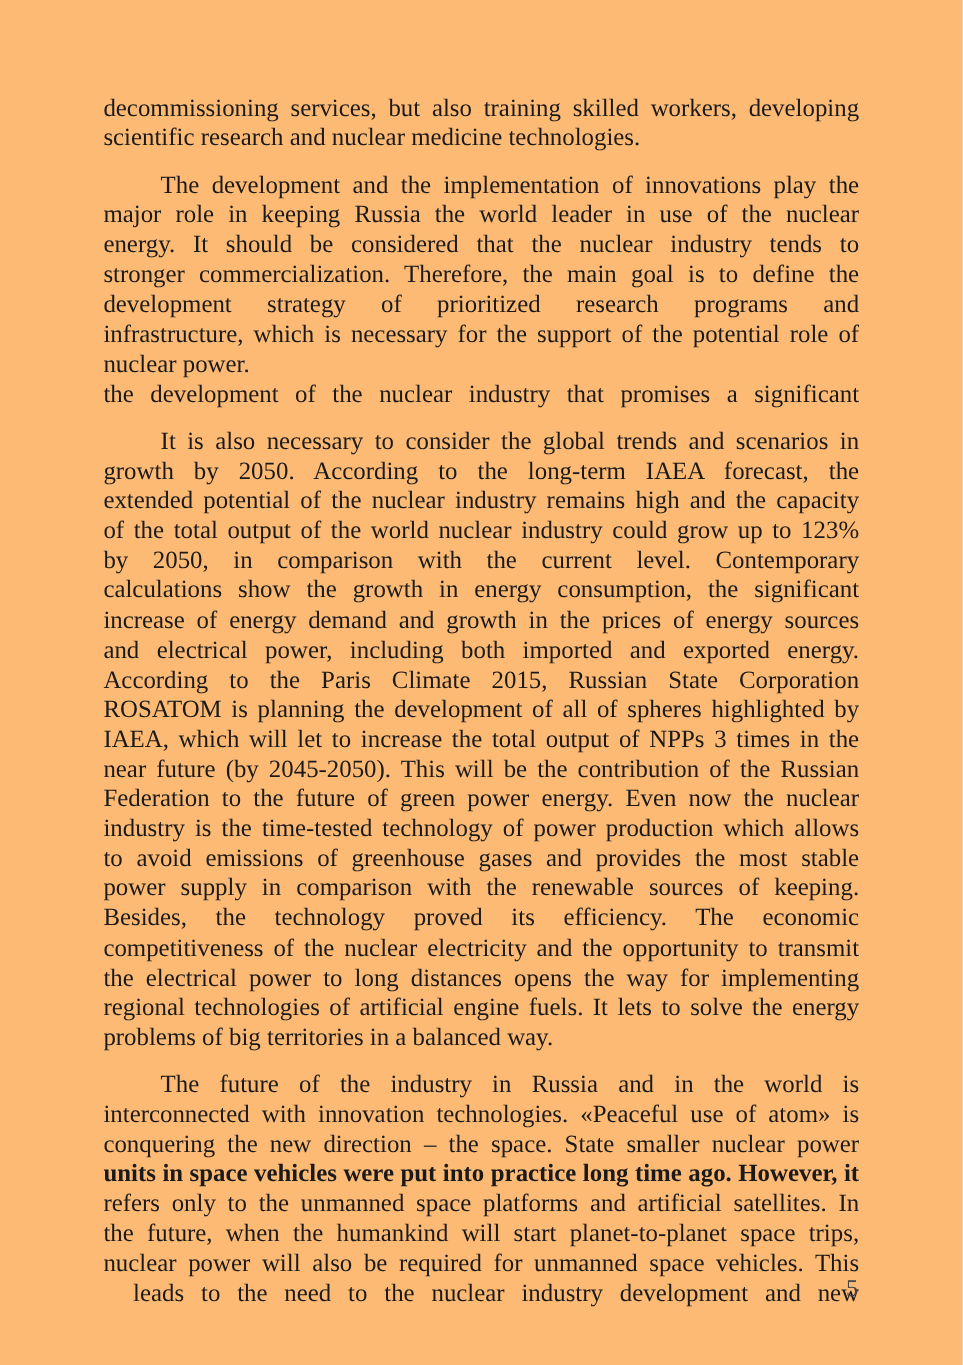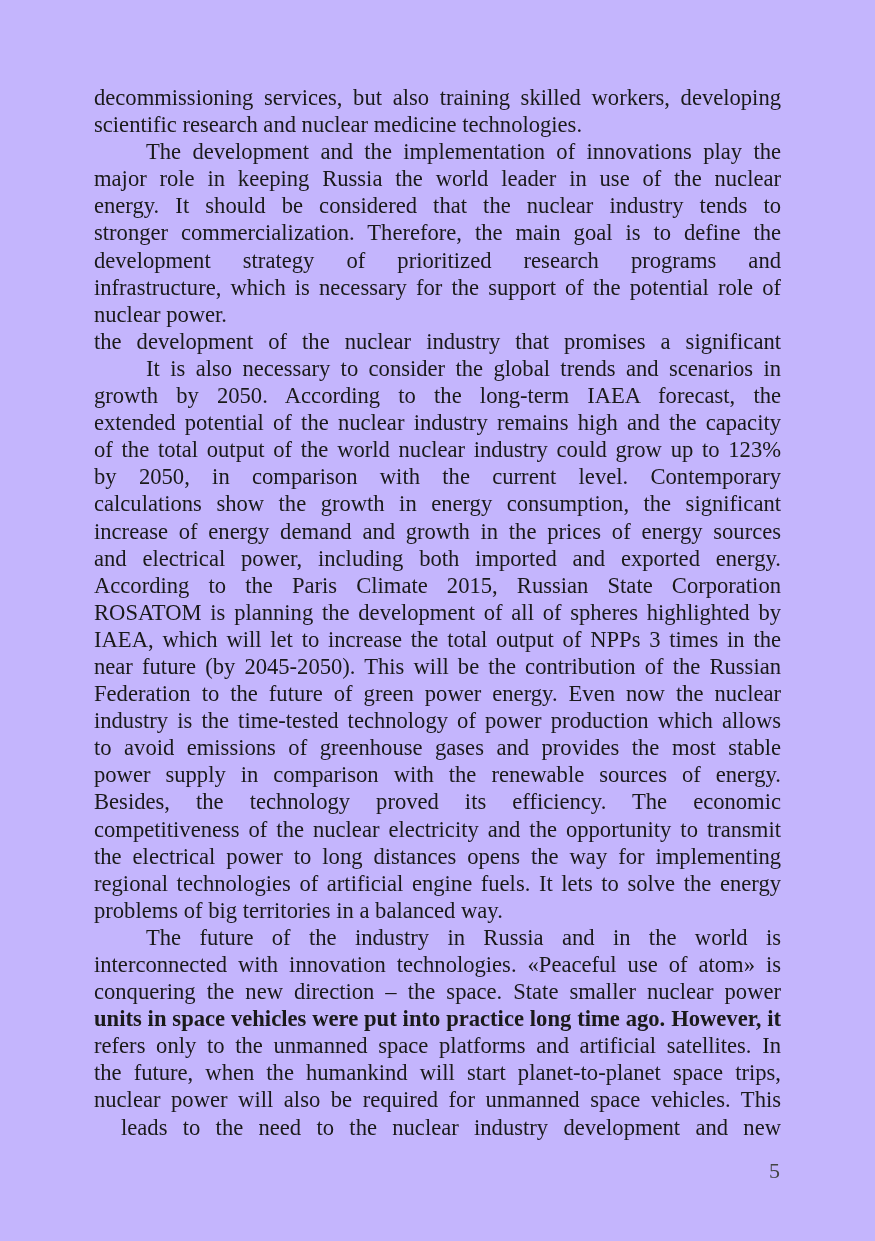--- a/index.html
+++ b/index.html
@@ -13,21 +13,21 @@
       position: relative;
       overflow: hidden;
       font-family: "Liberation Serif", "DejaVu Serif", serif;
       color: #1a1a1a;
     }
     .page {
       position: absolute;
       left: 0; top: 0;
       width: 875px;
       height: 1241px;
-      background: #c4b5fd;
+      background: #fdba74;
     }
     .text-column {
       position: absolute;
       left: 94px;
       top: 84px;
       width: 687px;
     }
     .line {
       display: block;
       height: 27.1px;
@@ -36,20 +36,21 @@
       white-space: nowrap;
       text-align: justify;
       text-align-last: justify;
       overflow: visible;
     }
     .line.last {
       text-align-last: left;
     }
     .line.indent {
       padding-left: 52px;
+      margin-top: 16px;
     }
     .page-number {
       position: absolute;
       right: 95px;
       top: 1157px;
       font-size: 22px;
       line-height: 27px;
       color: #444444;
     }
   </style>
@@ -84,21 +85,21 @@
       <span class="line" style="white-space: normal; overflow: hidden;">calculations show the growth in energy consumption, the significant</span>
       <span class="line" style="white-space: normal; overflow: hidden;">increase of energy demand and growth in the prices of energy sources</span>
       <span class="line" style="white-space: normal; overflow: hidden;">and electrical power, including both imported and exported energy.</span>
       <span class="line" style="white-space: normal; overflow: hidden;">According to the Paris Climate 2015, Russian State Corporation</span>
       <span class="line" style="white-space: normal; overflow: hidden;">ROSATOM is planning the development of all of spheres highlighted by</span>
       <span class="line" style="white-space: normal; overflow: hidden;">IAEA, which will let to increase the total output of NPPs 3 times in the</span>
       <span class="line" style="white-space: normal; overflow: hidden;">near future (by 2045-2050). This will be the contribution of the Russian</span>
       <span class="line" style="white-space: normal; overflow: hidden;">Federation to the future of green power energy. Even now the nuclear</span>
       <span class="line" style="white-space: normal; overflow: hidden;">industry is the time-tested technology of power production which allows</span>
       <span class="line" style="white-space: normal; overflow: hidden;">to avoid emissions of greenhouse gases and provides the most stable</span>
-      <span class="line" style="white-space: normal; overflow: hidden;">power supply in comparison with the renewable sources of energy.</span>
+      <span class="line" style="white-space: normal; overflow: hidden;">power supply in comparison with the renewable sources of keeping.</span>
       <span class="line" style="white-space: normal; overflow: hidden;">Besides, the technology proved its efficiency. The economic</span>
       <span class="line" style="white-space: normal; overflow: hidden;">competitiveness of the nuclear electricity and the opportunity to transmit</span>
       <span class="line" style="white-space: normal; overflow: hidden;">the electrical power to long distances opens the way for implementing</span>
       <span class="line" style="white-space: normal; overflow: hidden;">regional technologies of artificial engine fuels. It lets to solve the energy</span>
       <span class="line last" style="white-space: normal; overflow: hidden;">problems of big territories in a balanced way.</span>
     </div>
 
     <div>
       <span class="line indent" style="white-space: normal; overflow: hidden;">The future of the industry in Russia and in the world is</span>
       <span class="line" style="white-space: normal; overflow: hidden;">interconnected with innovation technologies. «Peaceful use of atom» is</span>

